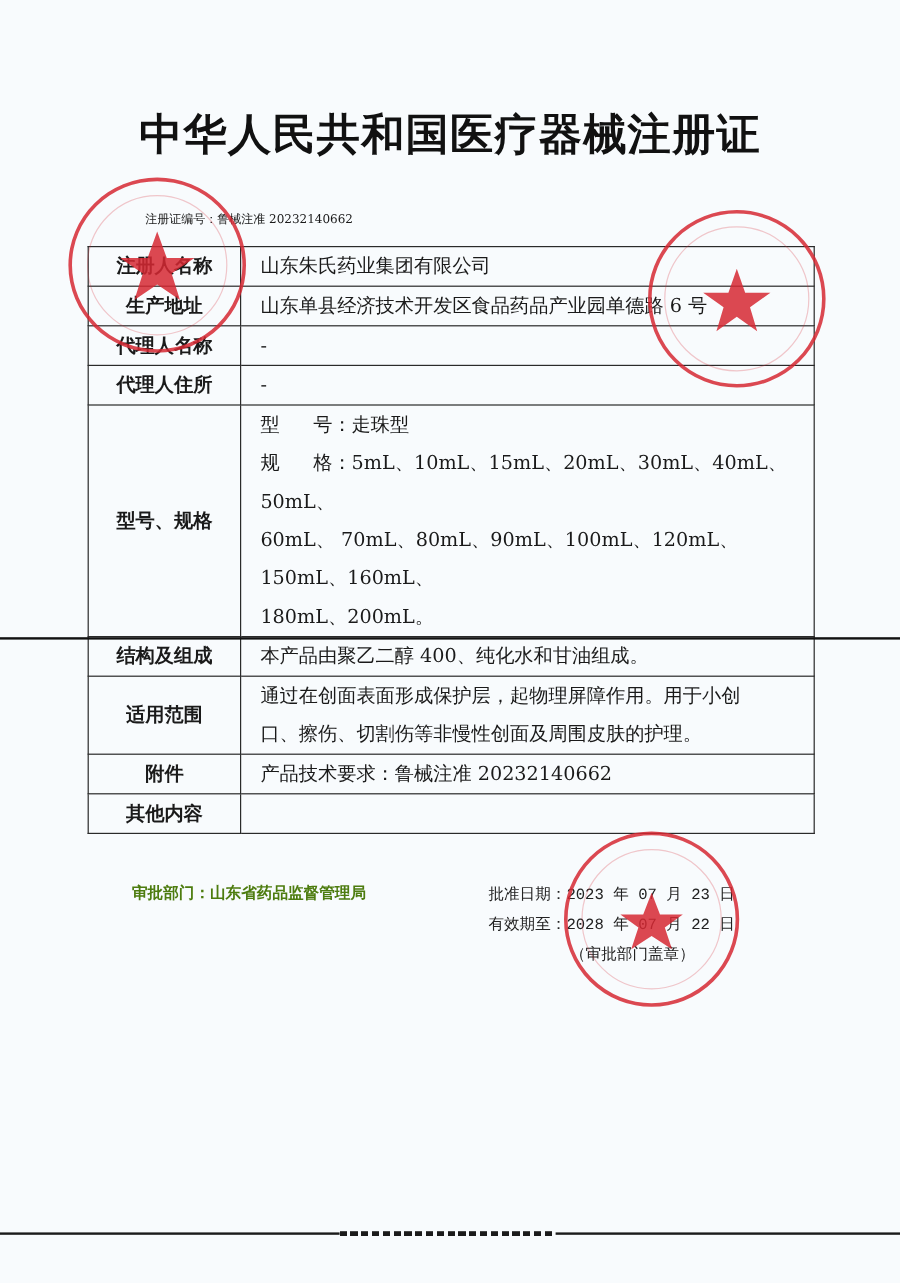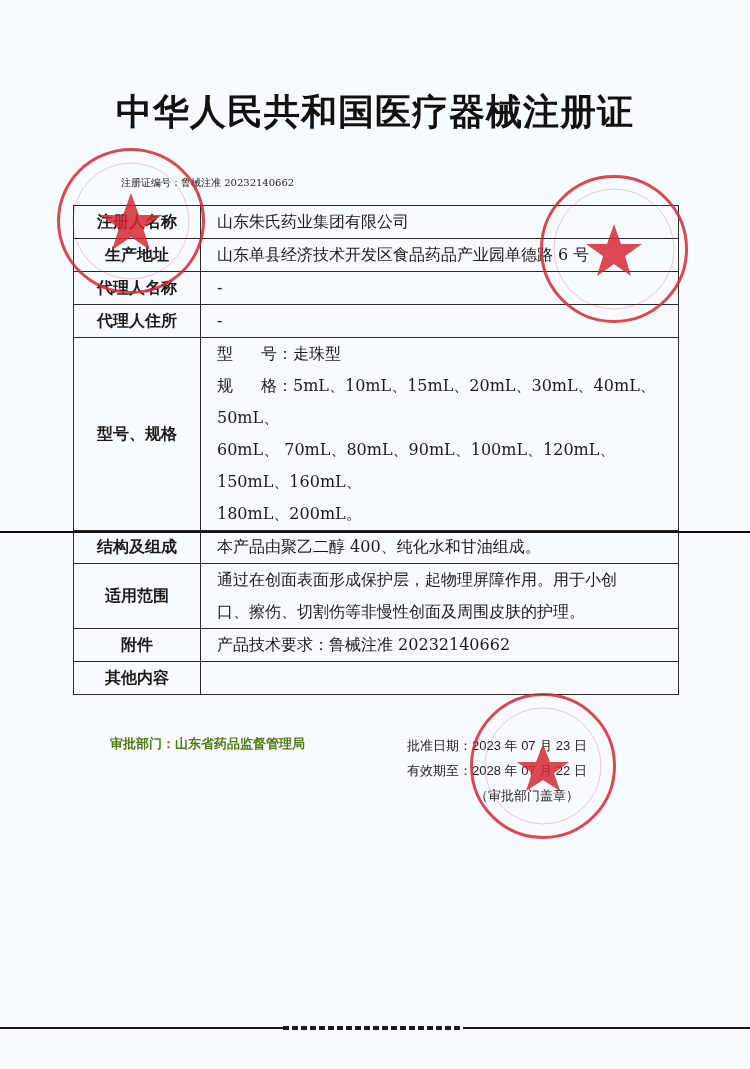--- a/index.html
+++ b/index.html
@@ -33,21 +33,21 @@
     .spec-line .sp { display: inline-block; width: 44px; }
     .thick-line {
       position: absolute; left: 0; top: 531px; width: 750px; height: 2px; background: #111;
     }
     .footer-dept {
       position: absolute; left: 110px; top: 735px; font-size: 13px;
       font-family: "DejaVu Sans", "Liberation Sans", sans-serif; font-weight: bold; color: #4d7c0f; text-align: right;
     }
     .dates {
       position: absolute; left: 407px; top: 733px; font-size: 13px;
-      font-family: Liberation Sans, sans-serif; color: #222;
+      font-family: Liberation Mono, monospace; color: #222;
     }
     .dates div { height: 25px; line-height: 25px; white-space: pre; }
     .dates .seal-note { padding-left: 68px; }
     .stamp {
       position: absolute; border-radius: 50%; border: 3px solid rgba(214, 40, 50, 0.85);
       pointer-events: none; overflow: hidden;
     }
     .stamp svg { position: absolute; left: 0; top: 0; }
     .bottom-line {
       position: absolute; left: 0; top: 1027px; width: 750px; height: 2px; background: #1b1b1b;

